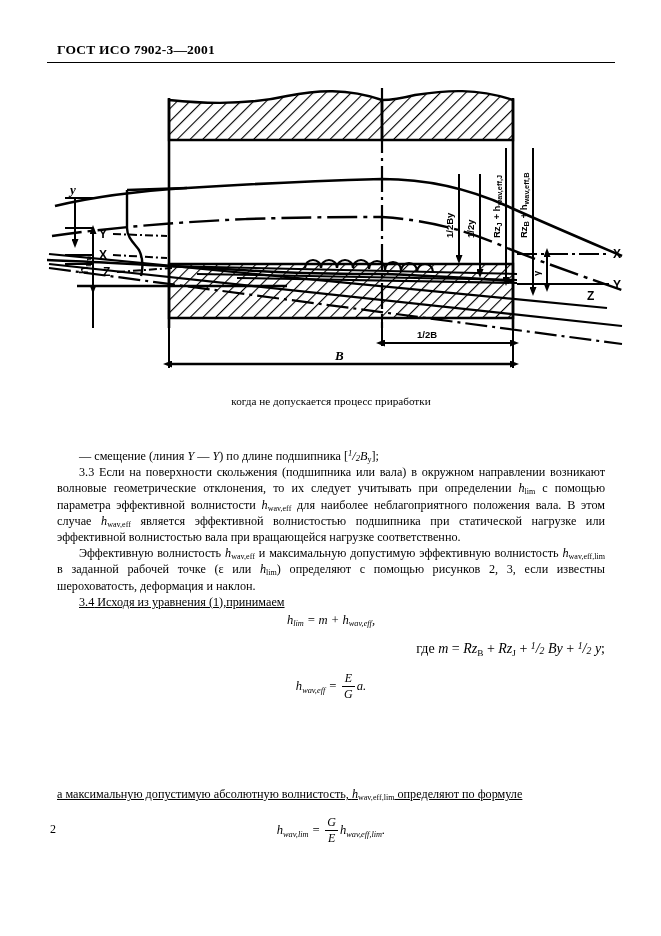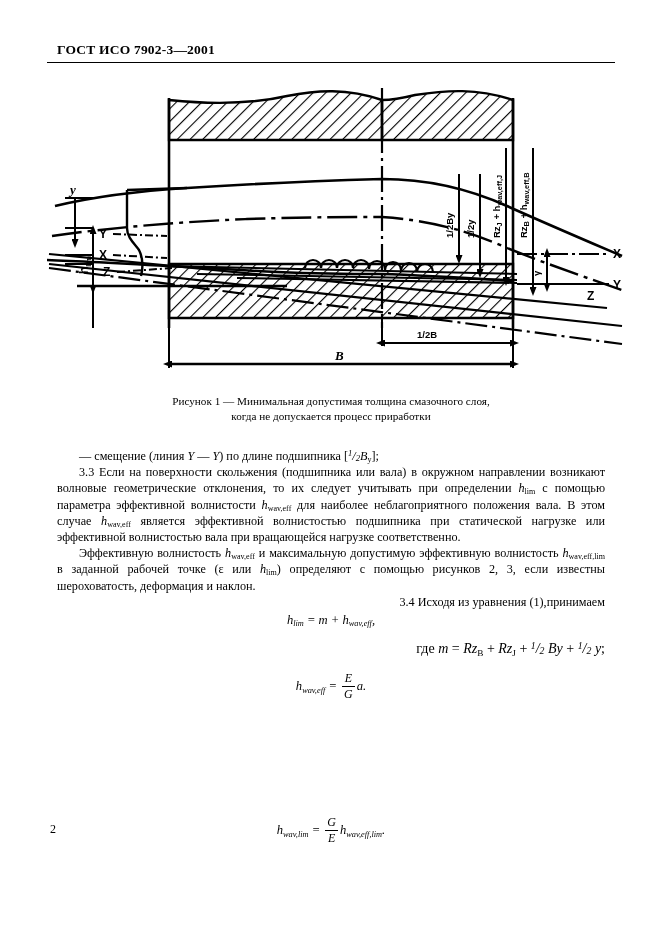--- a/index.html
+++ b/index.html
@@ -79,21 +79,21 @@
     margin: 0;
   }
   .para {
     display: block;
     text-indent: 22px;
     margin: 0;
     text-align: justify;
     text-justify: inter-word;
   }
   .para.full { text-align: justify; }
-  .para:last-child { text-align: right; }
+  .para:last-child { text-align: left; text-decoration: underline; }
 
   i.v { font-style: italic; }
   sub { font-size: 0.66em; vertical-align: -0.28em; line-height: 0; }
   sup { font-size: 0.66em; vertical-align: 0.5em; line-height: 0; }
 
   
   .formula {
     position: absolute;
     width: 548px;
     left: 57px;
@@ -287,21 +287,20 @@
       <g>
         <line x1="122" y1="240" x2="122" y2="290" stroke="#000" stroke-width="2"></line>
         <line x1="466" y1="272" x2="466" y2="290" stroke="#000" stroke-width="2"></line>
         <line x1="124" y1="286" x2="464" y2="286" stroke="#000" stroke-width="2.4" marker-start="url(#arrL)" marker-end="url(#arrR)"></line>
         <text class="lbl-i" x="288" y="282">B</text>
       </g>
     </svg>
   </div>
 
   <div class="fig-caption">
-    <span class="ln">Рисунок 1 — Минимальная допустимая толщина смазочного слоя,</span>
     <span class="ln">когда не допускается процесс приработки</span>
   </div>
 
   <div class="body-text">
 
     <span class="dash-item"><span>— </span><span>смещение (линия </span><i class="v">Y</i><span> — </span><i class="v">Y</i><span>) по длине подшипника [</span><span class="sfrac"><sup>1</sup>/<sub>2</sub></span><i class="v">B</i><sub>y</sub><span>];</span></span>
 
 
     <span class="para full"><span>3.3</span><span>  Если на поверхности скольжения (подшипника или вала) в окружном направлении возникают волновые геометрические отклонения, то их следует учитывать при определении </span><i class="v">h</i><sub>lim</sub><span> с помощью параметра эффективной волнистости </span><i class="v">h</i><sub>wav,eff</sub><span> для наиболее неблагоприятного положения вала. В этом случае </span><i class="v">h</i><sub>wav,eff</sub><span> является эффективной волнистостью подшипника при статической нагрузке или эффективной волнистостью вала при вращающейся нагрузке соответственно.</span></span>
 
@@ -311,18 +310,21 @@
   </div>
 
   <div class="formula" style="top:613px;"><i>h</i><sub>lim</sub><span> = </span><i>m</i><span> + </span><i>h</i><sub>wav,eff</sub><span>,</span></div>
 
   <div class="formula-left" style="top:641px;"><span style="font-style:normal;">где </span><i>m</i><span> = </span><i>Rz</i><sub>B</sub><span> + </span><i>Rz</i><sub>J</sub><span> + </span><span class="sfrac"><sup>1</sup>/<sub>2</sub></span><span> </span><i>By</i><span> + </span><span class="sfrac"><sup>1</sup>/<sub>2</sub></span><span> </span><i>y</i><span>;</span></div>
 
   <div class="formula" style="top:672px;"><i>h</i><sub>wav,eff</sub><span> = </span><span class="frac"><span class="num">E</span><span class="den">G</span></span><i>a</i><span>.</span></div>
 
 
 
+  <div class="body-text" style="top:786px;">
+    <span class="para" style="text-indent:0;"><span>а максимальную допустимую абсолютную волнистость, </span><i class="v">h</i><sub>wav,eff,lim</sub><span> определяют по формуле</span></span>
+  </div>
 
   <div class="formula" style="top:816px;"><i>h</i><sub>wav,lim</sub><span> = </span><span class="frac"><span class="num">G</span><span class="den">E</span></span><i>h</i><sub>wav,eff,lim</sub><span>.</span></div>
 
   <div class="page-number">2</div>
 
 </div>
 
 </body></html>

